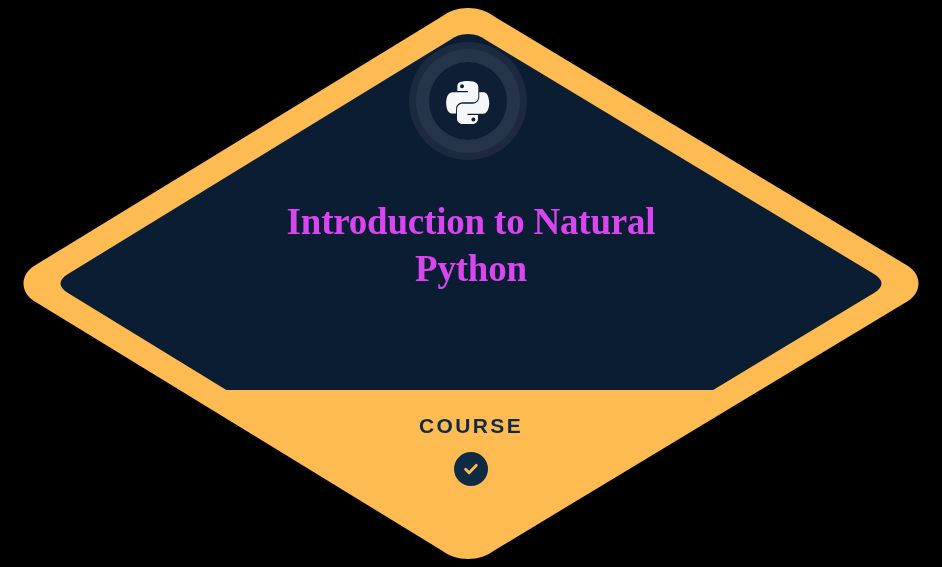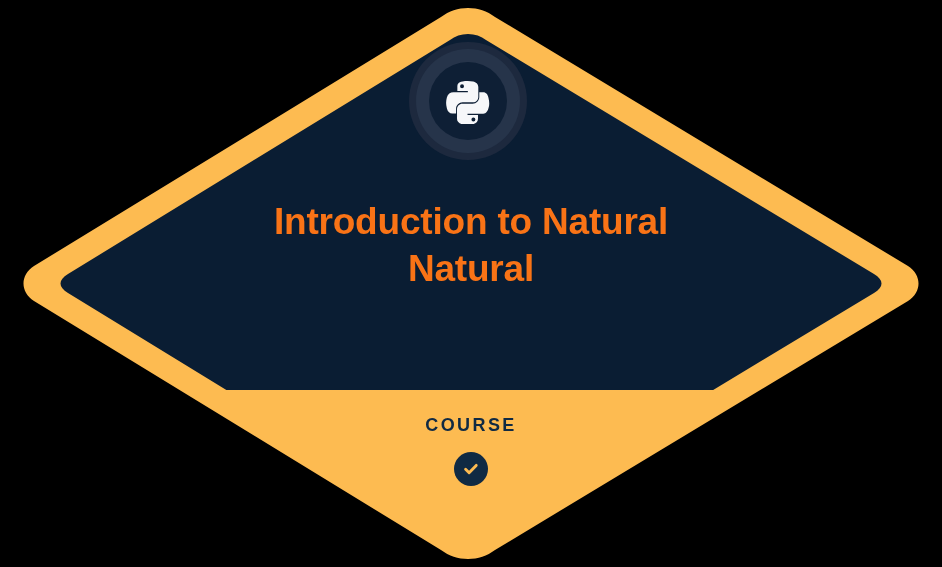--- a/index.html
+++ b/index.html
@@ -72,42 +72,42 @@
   
   .title-block {
     position: absolute;
     left: 50%;
     top: 198px;
     transform: translateX(-50%);
     width: 540px;
     text-align: center;
   }
   .title-line {
-    color: #f97316;
-    font-family: Liberation Sans, sans-serif;
+    color: #d946ef;
+    font-family: Liberation Serif, serif;
     font-size: 37px;
     font-weight: bold;
     line-height: 47px;
     letter-spacing: -0.2px;
     white-space: nowrap;
   }
 
   
   .footer-block {
     position: absolute;
     left: 50%;
     top: 408px;
     transform: translateX(-50%);
     width: 420px;
     text-align: center;
   }
   .footer-line {
     color: #102a43;
     font-family: "Liberation Sans", sans-serif;
-    font-size: 18px;
+    font-size: 21px;
     font-weight: bold;
     letter-spacing: 2.4px;
     line-height: 35px;
     text-transform: uppercase;
   }
   .check-badge {
     margin: 9px auto 0 auto;
     width: 34px;
     height: 34px;
     border-radius: 50%;
@@ -165,21 +165,21 @@
     <div class="ring ring-mid"></div>
     <div class="ring ring-inner"></div>
     <svg class="python-glyph" viewBox="0 0 64 64">
       <path fill="#f6f7f9" d="M31.6 4.2c-2.6 0-5 .23-7.1.63-6.2 1.1-7.3 3.4-7.3 7.6v5.6h14.6v1.85H11.7c-4.25 0-7.96 2.55-9.12 7.4-1.34 5.57-1.4 9.05 0 14.86 1.04 4.33 3.52 7.4 7.77 7.4h5.02v-6.7c0-4.83 4.18-9.08 9.12-9.08h14.55c4.06 0 7.3-3.35 7.3-7.43V12.43c0-3.96-3.34-6.93-7.3-7.6a45.5 45.5 0 0 0-7.44-.63zm-7.9 4.47a2.74 2.74 0 1 1 0 5.48 2.74 2.74 0 0 1 0-5.48z"></path>
       <path fill="#f6f7f9" d="M47.7 19.88v6.5c0 5.04-4.27 9.28-9.12 9.28H24.03c-3.99 0-7.3 3.42-7.3 7.43v13.92c0 3.96 3.44 6.29 7.3 7.43 4.62 1.36 9.06 1.6 14.55 0 3.68-1.06 7.3-3.2 7.3-7.43v-5.57H31.32v-1.86h21.83c4.25 0 5.83-2.96 7.3-7.4 1.53-4.58 1.46-8.98 0-14.86-1.05-4.23-3.05-7.4-7.3-7.4H47.7zm-8.18 35.2a2.74 2.74 0 1 1 0 5.48 2.74 2.74 0 0 1 0-5.48z"></path>
     </svg>
   </div>
 
   <div class="title-block">
     <div class="title-line">Introduction to Natural</div>
-    <div class="title-line">Natural</div>
+    <div class="title-line">Python</div>
   </div>
 
   <div class="footer-block">
     <div class="footer-line">COURSE</div>
     <div class="check-badge">
       <svg width="20" height="20" viewBox="0 0 20 20">
         <path d="M4.6 10.3 L8.1 13.8 L15.2 6.4" stroke="#fdbb51" stroke-width="2.9" fill="none" stroke-linecap="round" stroke-linejoin="round"></path>
       </svg>
     </div>
   </div>

